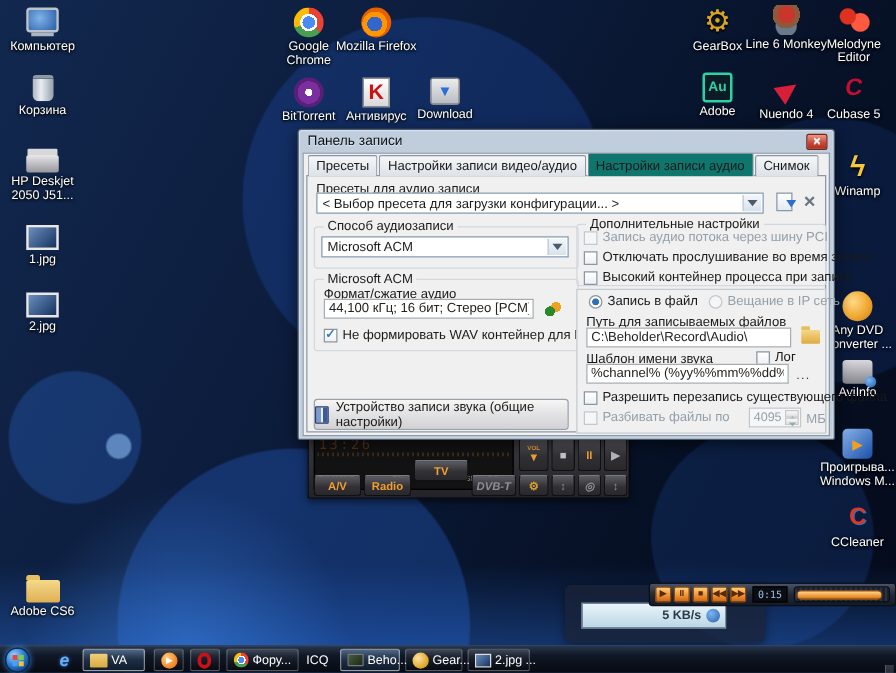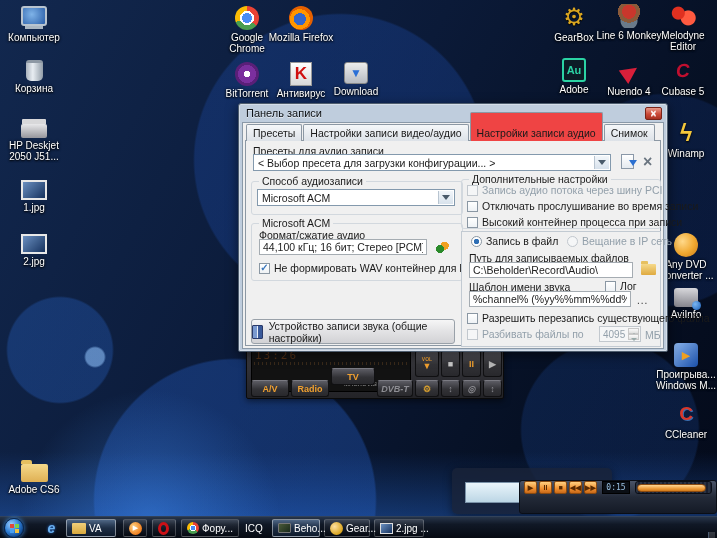--- a/index.html
+++ b/index.html
@@ -69,21 +69,21 @@
     box-shadow:0 3px 12px rgba(0,0,0,.55), inset 0 0 0 1px rgba(255,255,255,.35); }
   .dlg-title { height:18px; display:flex; align-items:center; padding:0 4px; font-size:11px; color:#0c1014;
     text-shadow:0 1px 0 rgba(255,255,255,.6); }
   .closebtn { position:absolute; right:5px; top:3px; width:17px; height:13px; border:1px solid #7a2418; border-radius:2px;
     background:linear-gradient(#eaa violet,#cc4a38 55%,#a83020); background:linear-gradient(#e89a8a,#cc4a38 55%,#a83020);
     color:#fff; font-size:10px; line-height:11px; text-align:center; font-weight:bold; cursor:pointer; }
   .dlg-body { position:relative; height:227px; background:#f0f0f0; border:1px solid #8a99a8; font-size:10.5px; color:#1a1a1a; }
   .tabs { position:absolute; left:2px; top:0; right:2px; height:18px; display:flex; align-items:flex-end; padding-left:1px; }
   .tab { padding:2px 6px 2px 6px; border:1px solid #8c98a4; border-bottom:none; border-radius:2px 2px 0 0;
     background:linear-gradient(#f5f7f9,#dde2e8); font-size:10.5px; margin-right:1px; cursor:pointer; white-space:nowrap; }
-  .tab.active { background:#ef4444; position:relative; z-index:3; padding-top:14px; box-shadow:0 1px 0 #f0f0f0; }
+  .tab.active { background:#0f766e; position:relative; z-index:3; padding-top:4px; box-shadow:0 1px 0 #f0f0f0; }
   .tabpanel { position:absolute; left:2px; top:17px; right:2px; bottom:2px; border:1px solid #8c98a4; background:#f0f0f0; }
   .lbl { position:absolute; white-space:nowrap; }
   .combo { position:absolute; height:17px; background:#fff; border:1px solid #8399ad; display:flex; align-items:center;
     padding:0 18px 0 4px; white-space:nowrap; overflow:hidden; cursor:pointer; }
   .combo .arr { position:absolute; right:1px; top:1px; bottom:1px; width:15px;
     background:linear-gradient(#f2f6fa,#d8e2ec); border-left:1px solid #b8c4d0; display:flex; align-items:center; justify-content:center; }
   .combo .arr::after { content:''; border:4px solid transparent; border-top:5px solid #4a5a6a; margin-top:4px; }
   .tin { position:absolute; height:16px; border:1px solid #a5acb2; background:#fff; font-size:10.5px; padding:0 3px; color:#222; }
   .grp { position:absolute; border:1px solid #d2d8de; border-radius:3px; }
   .grp .cap { position:absolute; top:-7px; left:7px; background:#f0f0f0; padding:0 3px; white-space:nowrap; }
@@ -132,23 +132,23 @@
   .volb { flex-direction:column; gap:0; }
   .volb .vt { font-size:5px; line-height:5px; }
   .volb .va { font-size:9px; line-height:8px; }
   
   .netwidget { position:absolute; left:452px; top:468px; width:160px; height:46px; z-index:4;
     background:rgba(25,35,55,.78); border-radius:5px; box-shadow:0 2px 8px rgba(0,0,0,.45); }
   .netdisp { position:absolute; left:13px; top:14px; width:116px; height:21px; border:1px solid #7a92a8;
     background:linear-gradient(#eaf5fb,#bcd6e5); display:flex; align-items:center; justify-content:flex-end; gap:4px; padding:0 4px;
     font-size:10px; font-weight:bold; color:#2a3a4a; }
   .shield { width:11px; height:11px; border-radius:50%; background:radial-gradient(circle at 35% 35%, #7ab6f2, #2a5fa8); }
-  .playerbar { position:absolute; left:519px; top:480px; width:198px; height:34px; z-index:6;
+  .playerbar { position:absolute; left:519px; top:466px; width:198px; height:19px; z-index:6;
     background:linear-gradient(#4a5468,#232a38 50%,#141a26); border:1px solid #0a0e16; border-radius:3px;
-    display:flex; gap:2px; padding:0 4px; }
+    display:flex; align-items:center; gap:2px; padding:0 4px; }
   .pbtn { width:13px; height:13px; border:1px solid #8a4a10; border-radius:2px; flex:none;
     background:linear-gradient(#ffd080,#f09030 60%,#c86818); color:#5a2a00; font-size:7px; font-weight:bold;
     display:flex; align-items:center; justify-content:center; cursor:pointer; line-height:1; }
   .pdisp { width:28px; height:13px; background:#0a0e14; border:1px solid #000; color:#9ac0e0; flex:none; margin-left:3px;
     font-family:"DejaVu Sans Mono",monospace; font-size:8px; display:flex; align-items:center; justify-content:center; }
   .pslider { position:relative; flex:1; height:13px; margin-left:3px; border-radius:3px;
     background:repeating-linear-gradient(90deg,#2a3242 0 2px,#1a2030 2px 4px); border:1px solid #0a0e16; cursor:pointer; }
   .pfill { position:absolute; left:1px; top:2px; width:92%; height:8px; border-radius:4px; border:1px solid #8a4a10;
     background:linear-gradient(#ffd895,#f0a040 55%,#d07818); }
   

